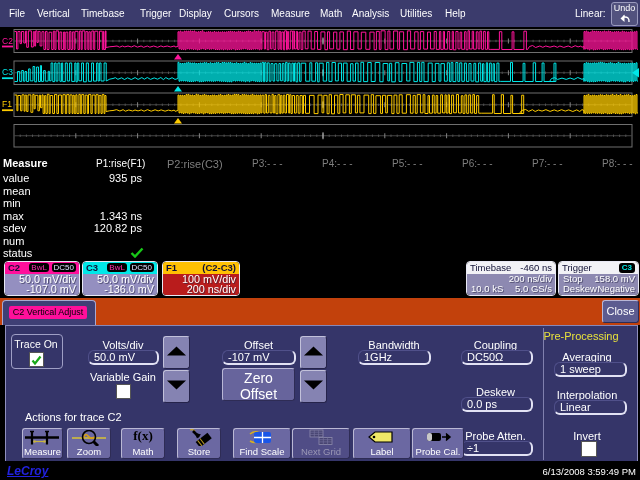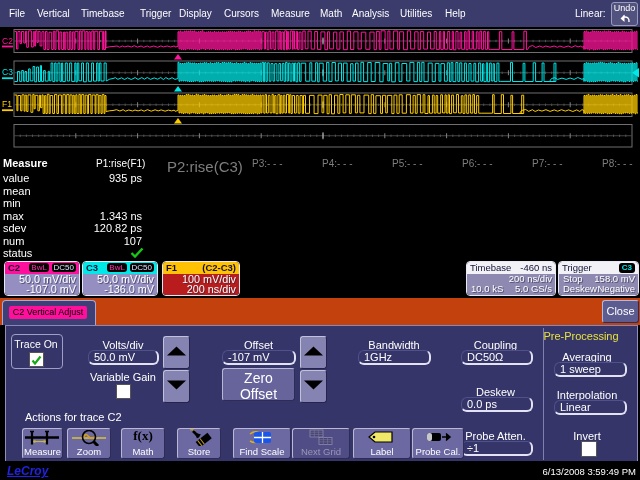--- a/index.html
+++ b/index.html
@@ -476,25 +476,24 @@
  <div class="mrow" style="top:30px">mean</div>
  <div class="mrow" style="top:42px">min</div>
  <div class="mrow" style="top:55px">max</div>
  <div class="mrow" style="top:67px">sdev</div>
  <div class="mrow" style="top:80px">num</div>
  <div class="mrow" style="top:92px">status</div>
  <div class="abs" style="left:96px;top:3px;font-size:10px">P1:rise(F1)</div>
  <div class="mval" style="top:17px">935 ps</div>
  <div class="mval" style="top:55px">1.343 ns</div>
  <div class="mval" style="top:67px">120.82 ps</div>
- <div class="mval" style="top:80px">107</div>
  <svg class="abs" style="left:130px;top:92px" width="14" height="11" viewBox="0 0 14 11">
       <path d="M1.5,6 L5,9.5 L12.5,1.5" fill="none" stroke="#18c818" stroke-width="2.4"></path>
     </svg>
- <div class="abs mgray" style="left:167px;top:3px;font-size:15px">P2:rise(C3)</div>
+ <div class="abs mgray" style="left:167px;top:3px;font-size:11px">P2:rise(C3)</div>
  <div class="abs mgray" style="left:252px;top:3px;font-size:10px">P3:- - -</div>
  <div class="abs mgray" style="left:322px;top:3px;font-size:10px">P4:- - -</div>
  <div class="abs mgray" style="left:392px;top:3px;font-size:10px">P5:- - -</div>
  <div class="abs mgray" style="left:462px;top:3px;font-size:10px">P6:- - -</div>
  <div class="abs mgray" style="left:532px;top:3px;font-size:10px">P7:- - -</div>
  <div class="abs mgray" style="left:602px;top:3px;font-size:10px">P8:- - -</div>
 </div>
 
 <div class="chbox" style="left:4px;top:261px;width:74px;height:33px">
  <div class="chhead" style="background:#ff0f9b">C2<span style="float:right"><span class="badge" style="color:#ff30b0">BwL</span> <span class="badge" style="color:#e0e0ff">DC50</span></span></div>

